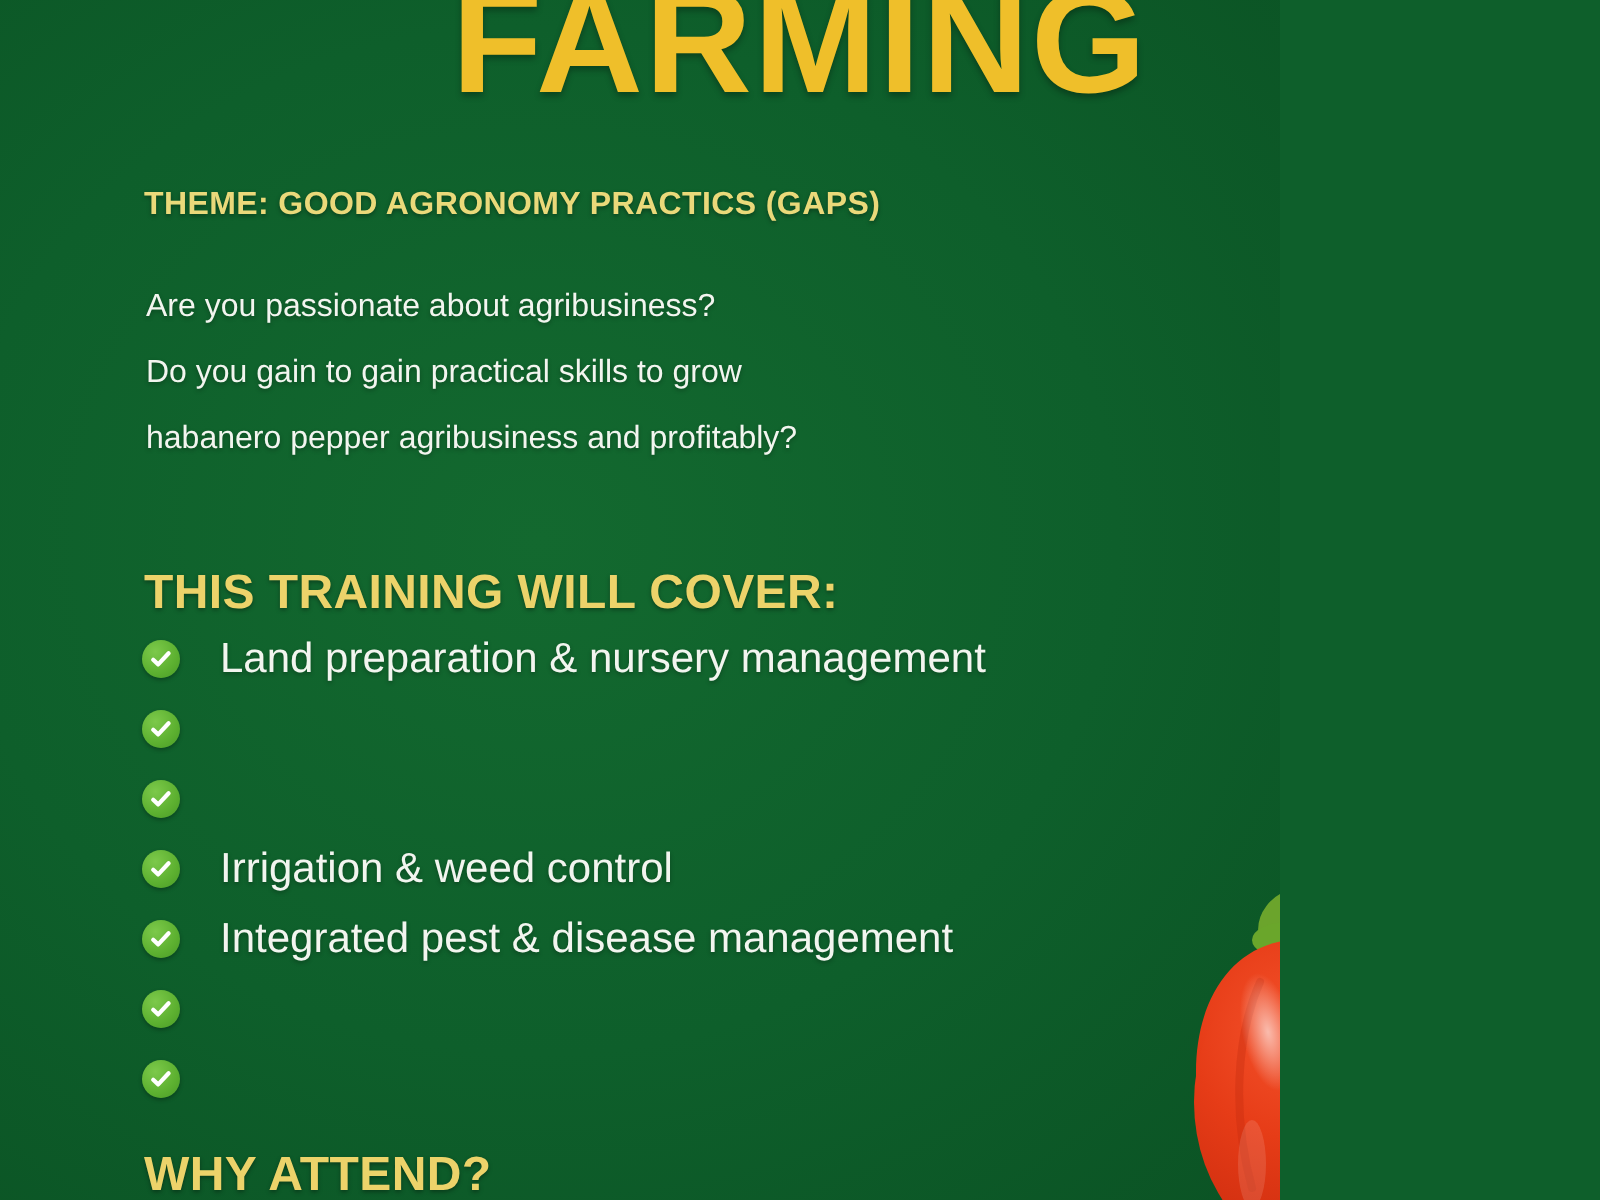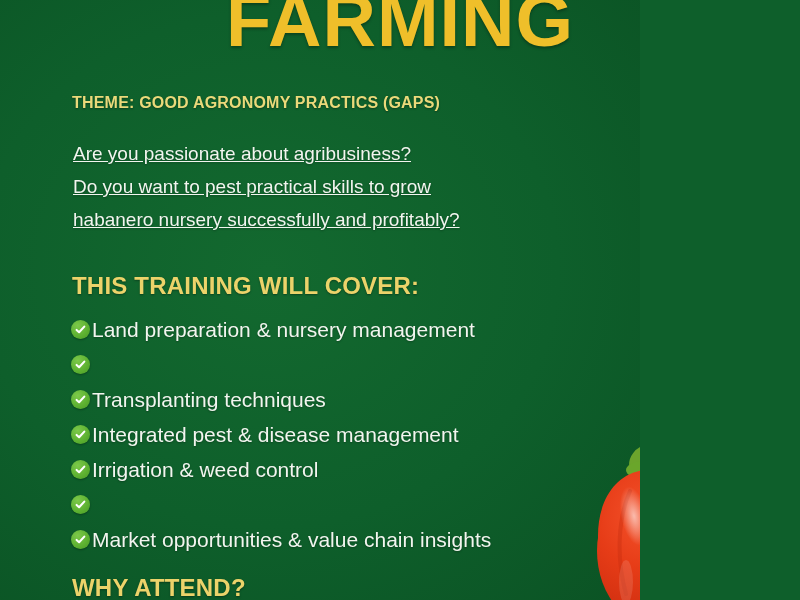--- a/index.html
+++ b/index.html
@@ -54,33 +54,32 @@
   }
 
   
   .intro {
     position: absolute;
     left: 73px;
     top: 137px;
     width: 640px;
   }
   .intro-line {
-    font-size: 19px;
+    font-size: 16px;
     line-height: 33px;
     color: #f2f5ef;
     white-space: nowrap;
     text-shadow: 0 1px 2px rgba(0,0,0,0.28);
-    text-decoration: underline;
   }
 
   
   .covers-heading {
     position: absolute;
     left: 72px;
-    top: 271px;
+    top: 282px;
     font-size: 24px;
     line-height: 30px;
     font-weight: bold;
     letter-spacing: 0.2px;
     color: #ecd36a;
     text-shadow: 0 1px 2px rgba(0,0,0,0.35);
     white-space: nowrap;
   }
 
   
@@ -103,21 +102,21 @@
     background: radial-gradient(circle at 35% 30%, #7cc94a 0%, #5cb030 60%, #4a9a27 100%);
     display: flex;
     align-items: center;
     justify-content: center;
     box-shadow: 0 1px 2px rgba(0,0,0,0.30);
   }
   .check-icon svg {
     display: block;
   }
   .bullet-label {
-    margin-left: 2px;
+    margin-left: 20px;
     font-size: 21px;
     line-height: 26px;
     color: #f2f5ef;
     white-space: nowrap;
     text-shadow: 0 1px 2px rgba(0,0,0,0.28);
   }
 
   
   .why-heading {
     position: absolute;
@@ -149,22 +148,22 @@
 <body>
 
 <div class="poster">
 
   <div class="title">FARMING</div>
 
   <div class="theme">THEME: GOOD AGRONOMY PRACTICS (GAPS)</div>
 
   <div class="intro">
     <div class="intro-line">Are you passionate about agribusiness?</div>
-    <div class="intro-line">Do you want to pest practical skills to grow</div>
-    <div class="intro-line">habanero nursery successfully and profitably?</div>
+    <div class="intro-line">Do you gain to gain practical skills to grow</div>
+    <div class="intro-line">habanero pepper agribusiness and profitably?</div>
   </div>
 
   <div class="covers-heading">THIS TRAINING WILL COVER:</div>
 
   <div class="bullets">
 
     <div class="bullet-row">
       <span class="check-icon">
         <svg width="13" height="13" viewBox="0 0 13 13">
             <path d="M2.6 6.9 L5.1 9.2 L10.3 3.6" fill="none" stroke="#ffffff" stroke-width="2.1" stroke-linecap="round" stroke-linejoin="round"></path>
@@ -180,56 +179,54 @@
           </svg>
       </span>
     </div>
 
     <div class="bullet-row">
       <span class="check-icon">
         <svg width="13" height="13" viewBox="0 0 13 13">
             <path d="M2.6 6.9 L5.1 9.2 L10.3 3.6" fill="none" stroke="#ffffff" stroke-width="2.1" stroke-linecap="round" stroke-linejoin="round"></path>
           </svg>
       </span>
-      <span class="bullet-label">Transplanting techniques</span>
+    </div>
+
+    <div class="bullet-row">
+      <span class="check-icon">
+        <svg width="13" height="13" viewBox="0 0 13 13">
+            <path d="M2.6 6.9 L5.1 9.2 L10.3 3.6" fill="none" stroke="#ffffff" stroke-width="2.1" stroke-linecap="round" stroke-linejoin="round"></path>
+          </svg>
+      </span>
+      <span class="bullet-label">Irrigation &amp; weed control</span>
     </div>
 
     <div class="bullet-row">
       <span class="check-icon">
         <svg width="13" height="13" viewBox="0 0 13 13">
             <path d="M2.6 6.9 L5.1 9.2 L10.3 3.6" fill="none" stroke="#ffffff" stroke-width="2.1" stroke-linecap="round" stroke-linejoin="round"></path>
           </svg>
       </span>
       <span class="bullet-label">Integrated pest &amp; disease management</span>
     </div>
 
     <div class="bullet-row">
       <span class="check-icon">
         <svg width="13" height="13" viewBox="0 0 13 13">
             <path d="M2.6 6.9 L5.1 9.2 L10.3 3.6" fill="none" stroke="#ffffff" stroke-width="2.1" stroke-linecap="round" stroke-linejoin="round"></path>
           </svg>
       </span>
-      <span class="bullet-label">Irrigation &amp; weed control</span>
-    </div>
-
-    <div class="bullet-row">
-      <span class="check-icon">
-        <svg width="13" height="13" viewBox="0 0 13 13">
-            <path d="M2.6 6.9 L5.1 9.2 L10.3 3.6" fill="none" stroke="#ffffff" stroke-width="2.1" stroke-linecap="round" stroke-linejoin="round"></path>
-          </svg>
-      </span>
-    </div>
-
-    <div class="bullet-row">
-      <span class="check-icon">
-        <svg width="13" height="13" viewBox="0 0 13 13">
-            <path d="M2.6 6.9 L5.1 9.2 L10.3 3.6" fill="none" stroke="#ffffff" stroke-width="2.1" stroke-linecap="round" stroke-linejoin="round"></path>
-          </svg>
-      </span>
-      <span class="bullet-label">Market opportunities &amp; value chain insights</span>
+    </div>
+
+    <div class="bullet-row">
+      <span class="check-icon">
+        <svg width="13" height="13" viewBox="0 0 13 13">
+            <path d="M2.6 6.9 L5.1 9.2 L10.3 3.6" fill="none" stroke="#ffffff" stroke-width="2.1" stroke-linecap="round" stroke-linejoin="round"></path>
+          </svg>
+      </span>
     </div>
 
   </div>
 
   <div class="pepper">
     <svg width="165" height="240" viewBox="0 0 165 240">
       <defs>
         <radialGradient id="pepperBody" cx="32%" cy="28%" r="78%">
           <stop offset="0%" stop-color="#f4512a"></stop>
           <stop offset="42%" stop-color="#e63c17"></stop>

